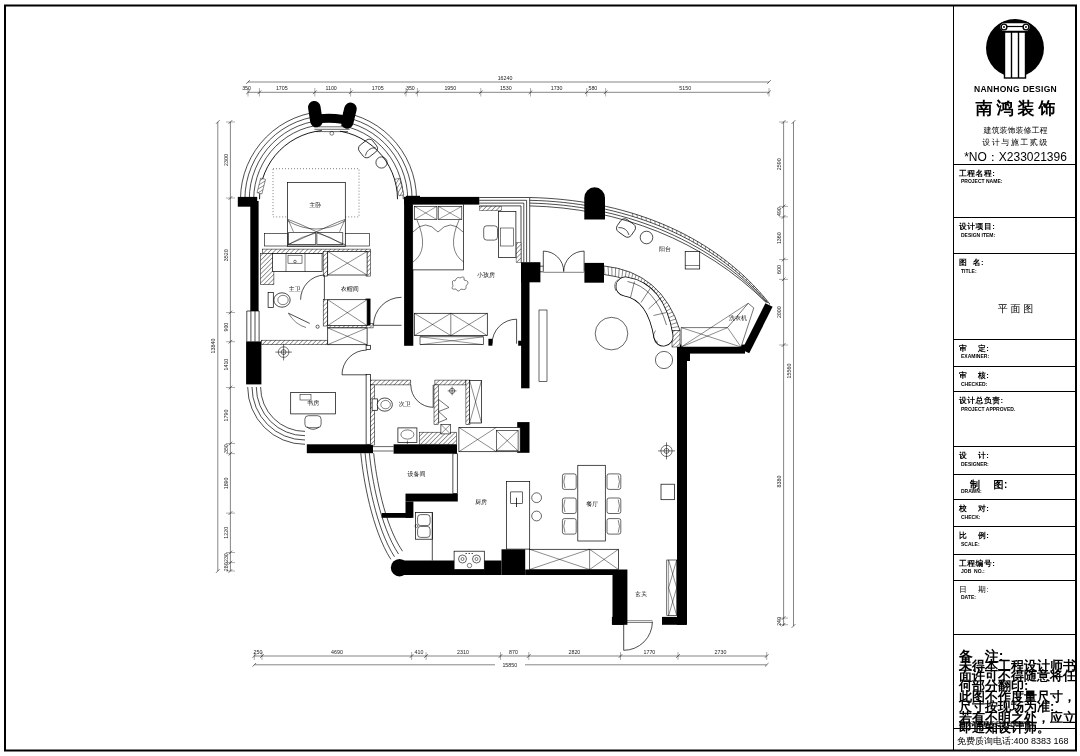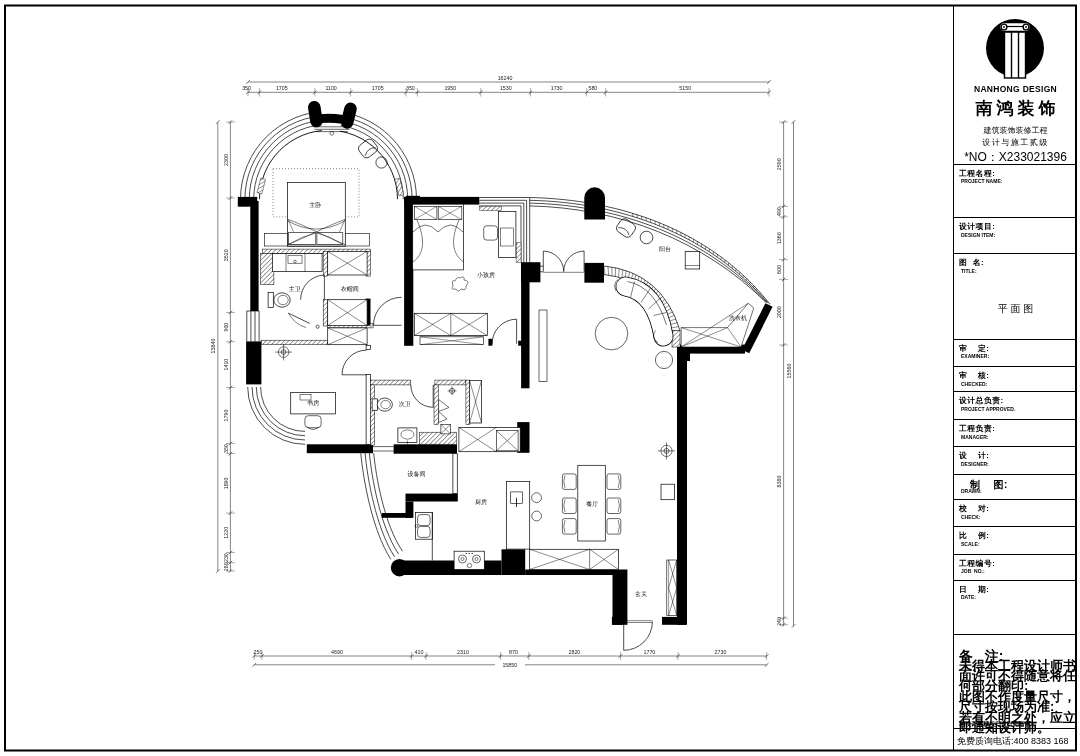--- a/index.html
+++ b/index.html
@@ -764,24 +764,20 @@
 <div style="position:absolute;left:7px;top:13.5px;font-size:5px;font-weight:bold;">EXAMINER:</div>
 </div>
 <div style="position:absolute;left:0;top:360.5px;width:100%;height:25.0px;border-top:1px solid #000;">
 <div style="position:absolute;left:5px;top:3px;font-size:7.8px;font-weight:bold;letter-spacing:0.5px;">审&nbsp;&nbsp;&nbsp;&nbsp;核:</div>
 <div style="position:absolute;left:7px;top:13.5px;font-size:5px;font-weight:bold;">CHECKED:</div>
 </div>
 <div style="position:absolute;left:0;top:385.5px;width:100%;height:28.0px;border-top:1px solid #000;">
 <div style="position:absolute;left:5px;top:3px;font-size:7.8px;font-weight:bold;letter-spacing:0.5px;">设计总负责:</div>
 <div style="position:absolute;left:7px;top:13.5px;font-size:5px;font-weight:bold;">PROJECT APPROVED.</div>
 </div>
-<div style="position:absolute;left:0;top:413.5px;width:100%;height:27.0px;border-top:1px solid #000;">
-<div style="position:absolute;left:5px;top:3px;font-size:7.8px;font-weight:bold;letter-spacing:0.5px;">工程负责:</div>
-<div style="position:absolute;left:7px;top:13.5px;font-size:5px;font-weight:bold;">MANAGER:</div>
-</div>
 <div style="position:absolute;left:0;top:440.5px;width:100%;height:27.5px;border-top:1px solid #000;">
 <div style="position:absolute;left:5px;top:3px;font-size:7.8px;font-weight:bold;letter-spacing:0.5px;">设&nbsp;&nbsp;&nbsp;&nbsp;计:</div>
 <div style="position:absolute;left:7px;top:13.5px;font-size:5px;font-weight:bold;">DESIGNER:</div>
 </div>
 <div style="position:absolute;left:0;top:468px;width:100%;height:25.5px;border-top:1px solid #000;">
 <div style="position:absolute;left:5px;top:3px;font-size:10px;font-weight:bold;letter-spacing:0.5px;margin-left:11px;">制&nbsp;&nbsp;&nbsp;&nbsp;图:</div>
 <div style="position:absolute;left:7px;top:13.5px;font-size:5px;font-weight:bold;">DRAWN:</div>
 </div>
 <div style="position:absolute;left:0;top:520.5px;width:100%;height:27.5px;border-top:1px solid #000;">
 <div style="position:absolute;left:5px;top:3px;font-size:7.8px;font-weight:bold;letter-spacing:0.5px;">比&nbsp;&nbsp;&nbsp;&nbsp;例:</div>
@@ -789,21 +785,21 @@
 </div>
 <div style="position:absolute;left:0;top:493.5px;width:100%;height:27.0px;border-top:1px solid #000;">
 <div style="position:absolute;left:5px;top:3px;font-size:7.8px;font-weight:bold;letter-spacing:0.5px;">校&nbsp;&nbsp;&nbsp;&nbsp;对:</div>
 <div style="position:absolute;left:7px;top:13.5px;font-size:5px;font-weight:bold;">CHECK:</div>
 </div>
 <div style="position:absolute;left:0;top:548px;width:100%;height:26px;border-top:1px solid #000;">
 <div style="position:absolute;left:5px;top:3px;font-size:7.8px;font-weight:bold;letter-spacing:0.5px;">工程编号:</div>
 <div style="position:absolute;left:7px;top:13.5px;font-size:5px;font-weight:bold;">JOB&nbsp;&nbsp;NO.:</div>
 </div>
 <div style="position:absolute;left:0;top:574px;width:100%;height:27px;border-top:1px solid #000;">
-<div style="position:absolute;left:5px;top:3px;font-size:7.8px;font-weight:bold;letter-spacing:0.5px;">日&nbsp;&nbsp;&nbsp;&nbsp;期:</div>
+<div style="position:absolute;left:5px;top:3px;font-size:7.8px;font-weight:normal;letter-spacing:0.5px;">日&nbsp;&nbsp;&nbsp;&nbsp;期:</div>
 <div style="position:absolute;left:7px;top:13.5px;font-size:5px;font-weight:bold;">DATE:</div>
 </div>
 
 <div style="position:absolute;left:0;top:628px;width:100%;height:117px;border-top:1px solid #000;">
 <div style="position:absolute;left:5px;top:13px;font-size:14px;font-weight:bold;">备&nbsp;&nbsp;&nbsp;注:</div>
 <div style="position:absolute;left:5px;top:26px;width:118px;font-size:13px;font-weight:bold;line-height:10.45px;">未得本工程设计师书面许可不得随意将任何部分翻印:<br>此图不作度量尺寸，尺寸按现场为准:<br>若有不明之处，应立即通知设计师。</div>
 <div style="position:absolute;left:5px;top:85px;font-size:6px;font-weight:bold;">本设计解释权归设计师所有 。</div>
 <div style="position:absolute;left:0;top:93px;width:100%;border-top:0.8px solid #000;"></div>
 <div style="position:absolute;left:3px;top:100px;width:120px;font-size:9px;">免费质询电话:400 8383 168</div>
 </div>

